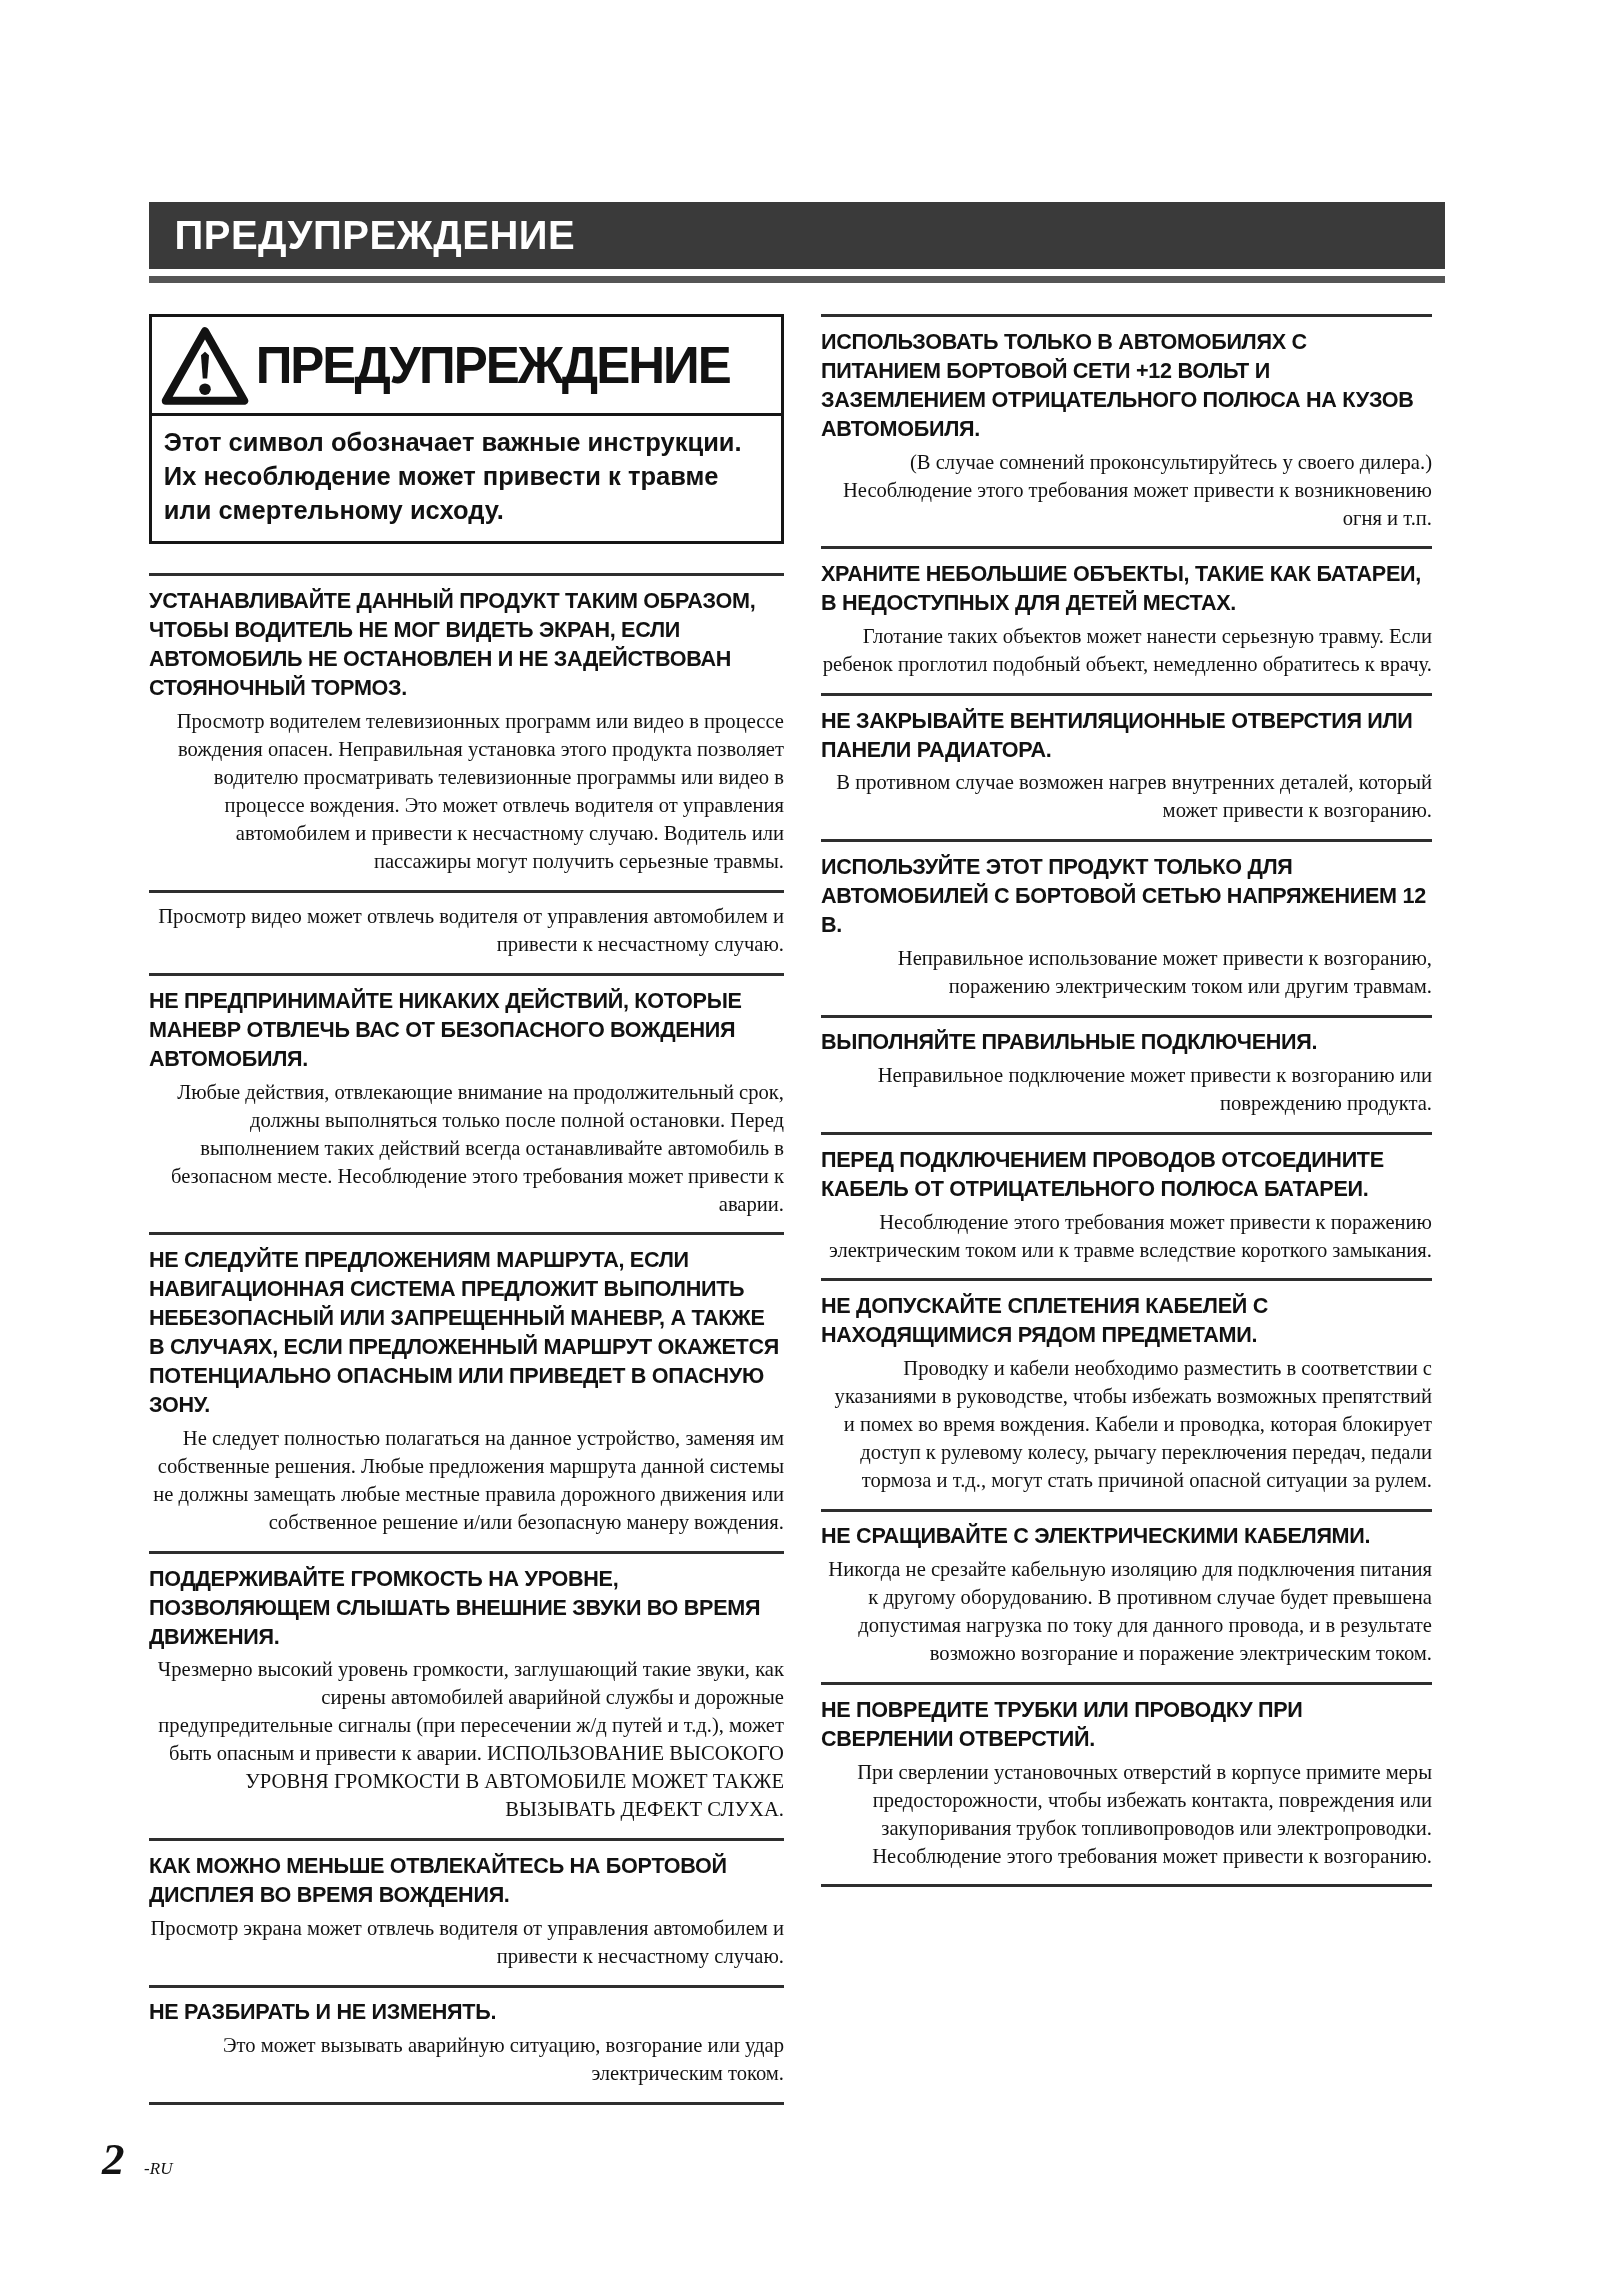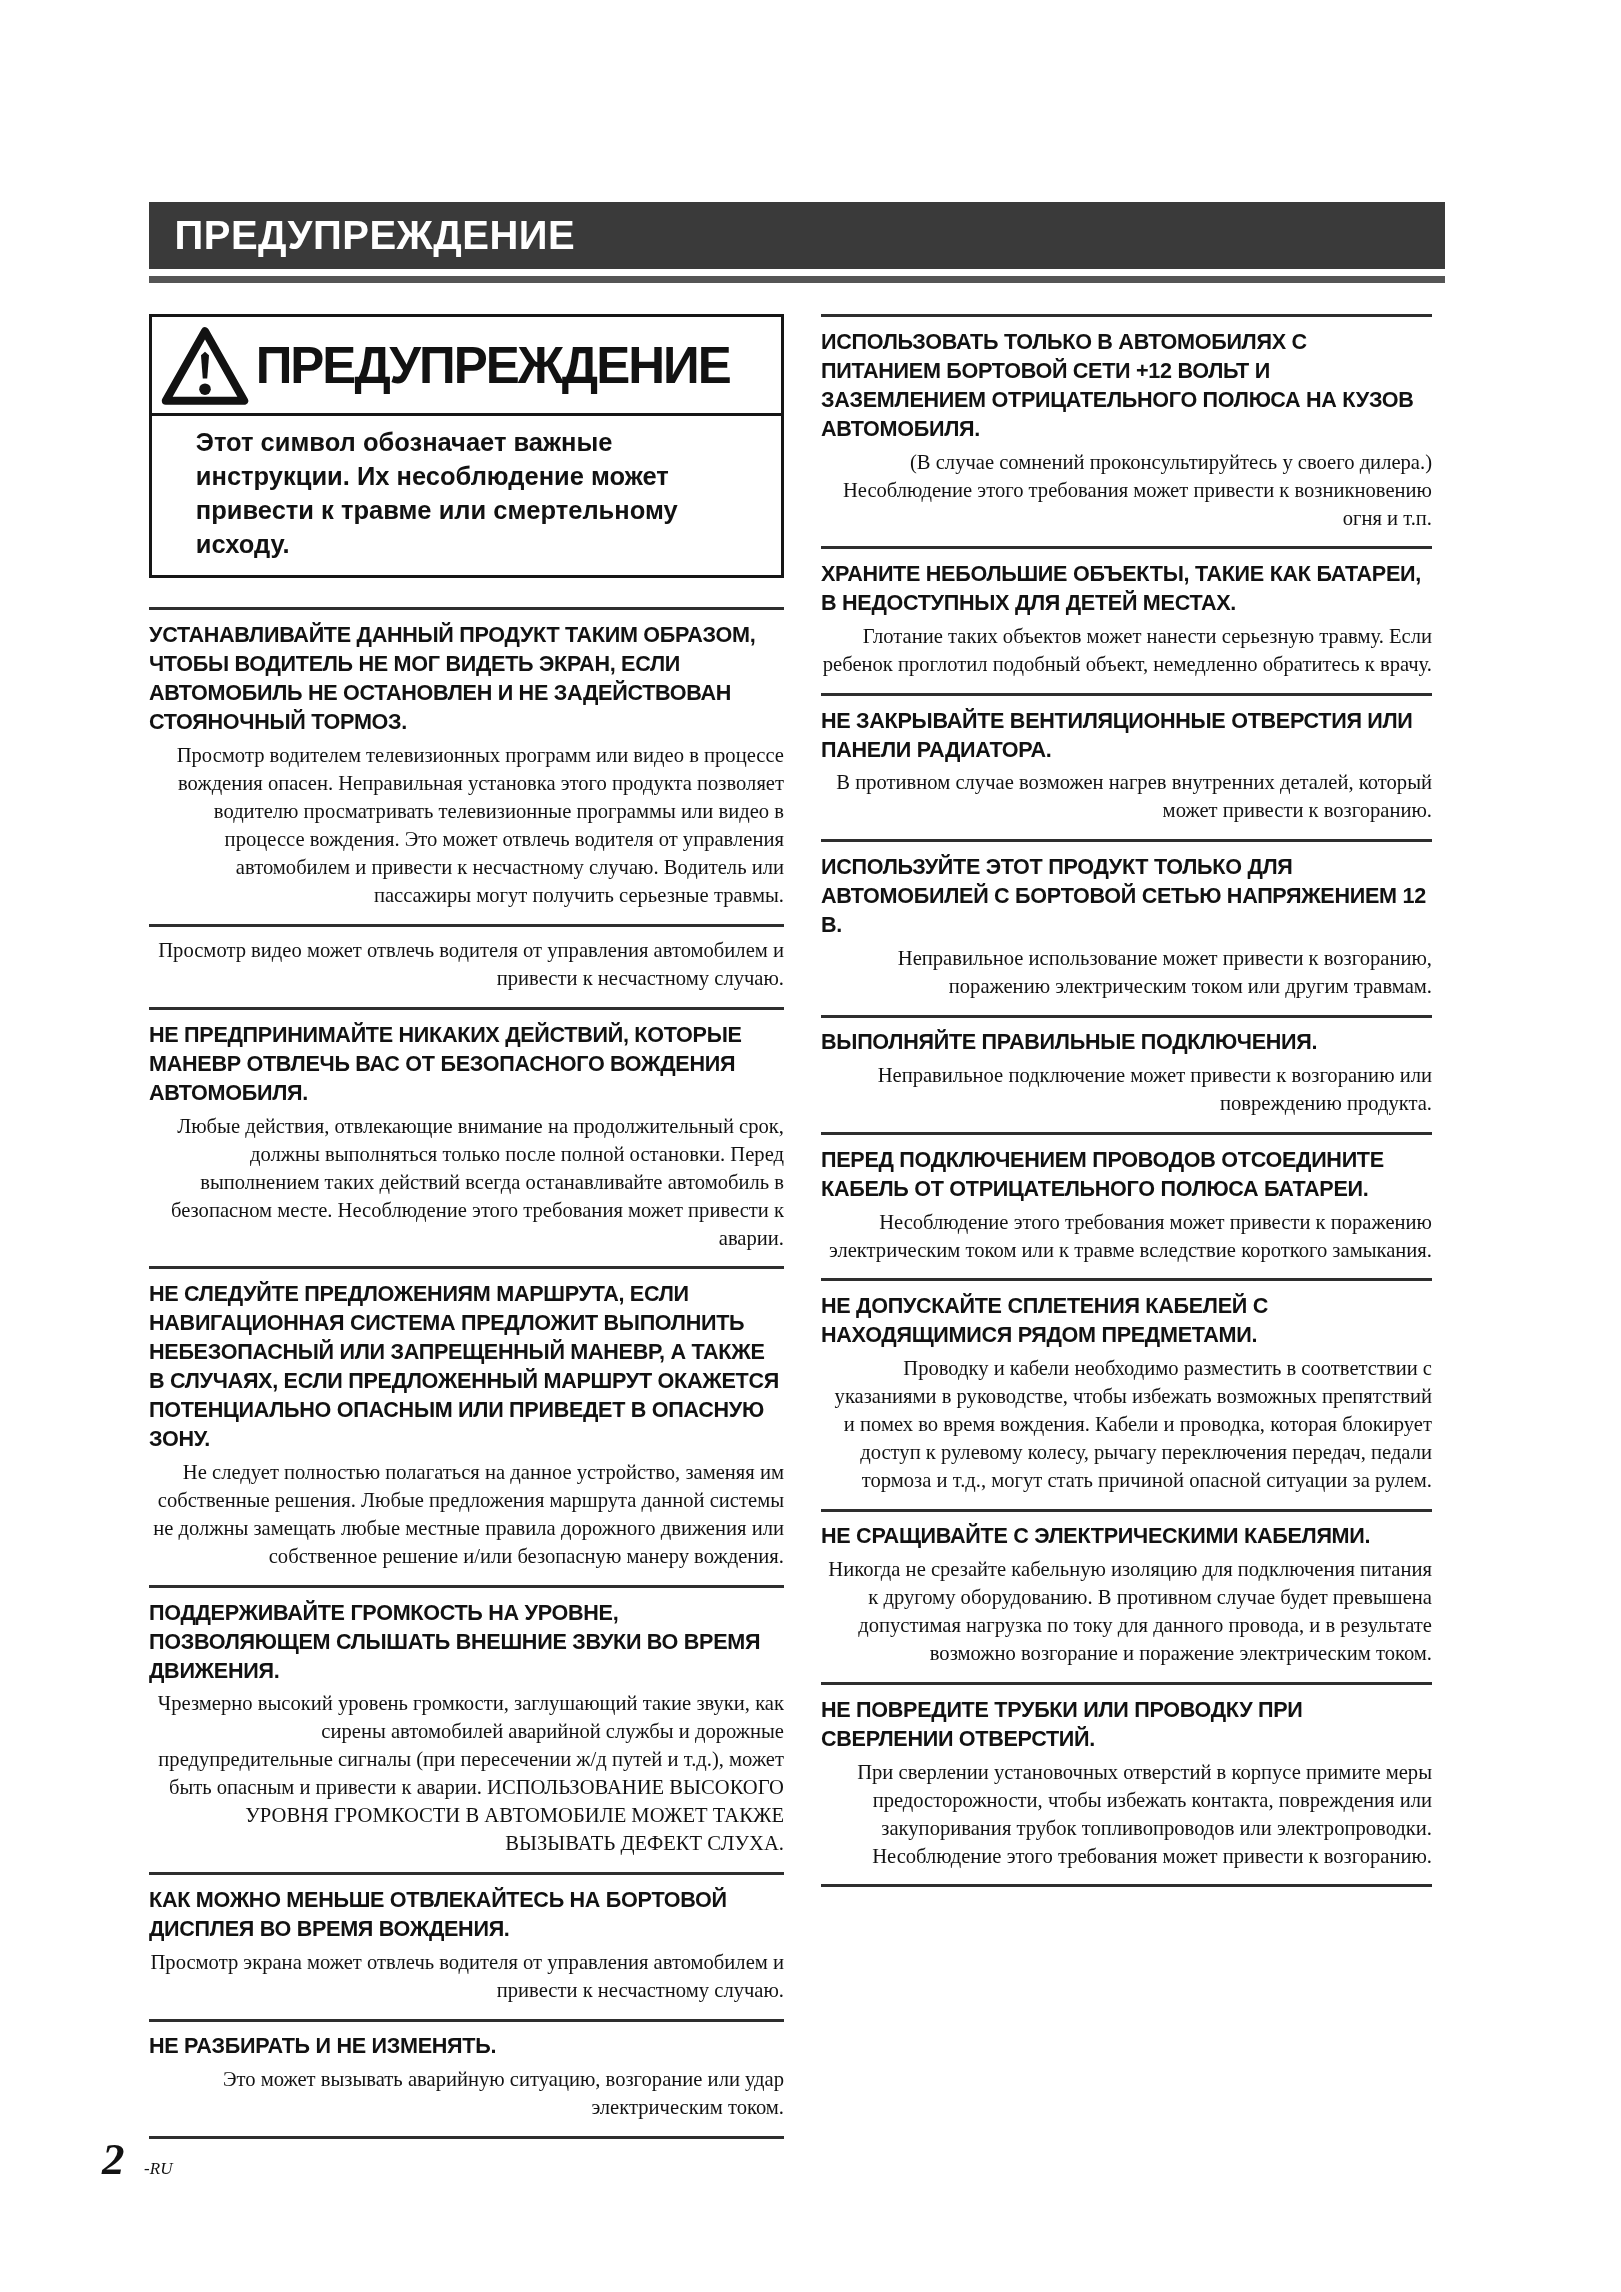--- a/index.html
+++ b/index.html
@@ -58,21 +58,20 @@
     font-size: 51px;
     letter-spacing: -2px;
     white-space: nowrap;
   }
   .warn-box-desc {
     font-family: "Liberation Sans", sans-serif;
     font-weight: bold;
     font-size: 25.5px;
     line-height: 34px;
     padding: 9.8px 13.7px 13.7px 11.8px;
-    margin-left: 32px;
   }
 
   
   .section {
     border-top: 3.9px solid #2e2e2e;
     padding: 9.8px 0 14.7px 0;
   }
   .col .section:last-child { border-bottom: 3.9px solid #2e2e2e; }
   .section-heading {
     font-family: "Liberation Sans", sans-serif;

